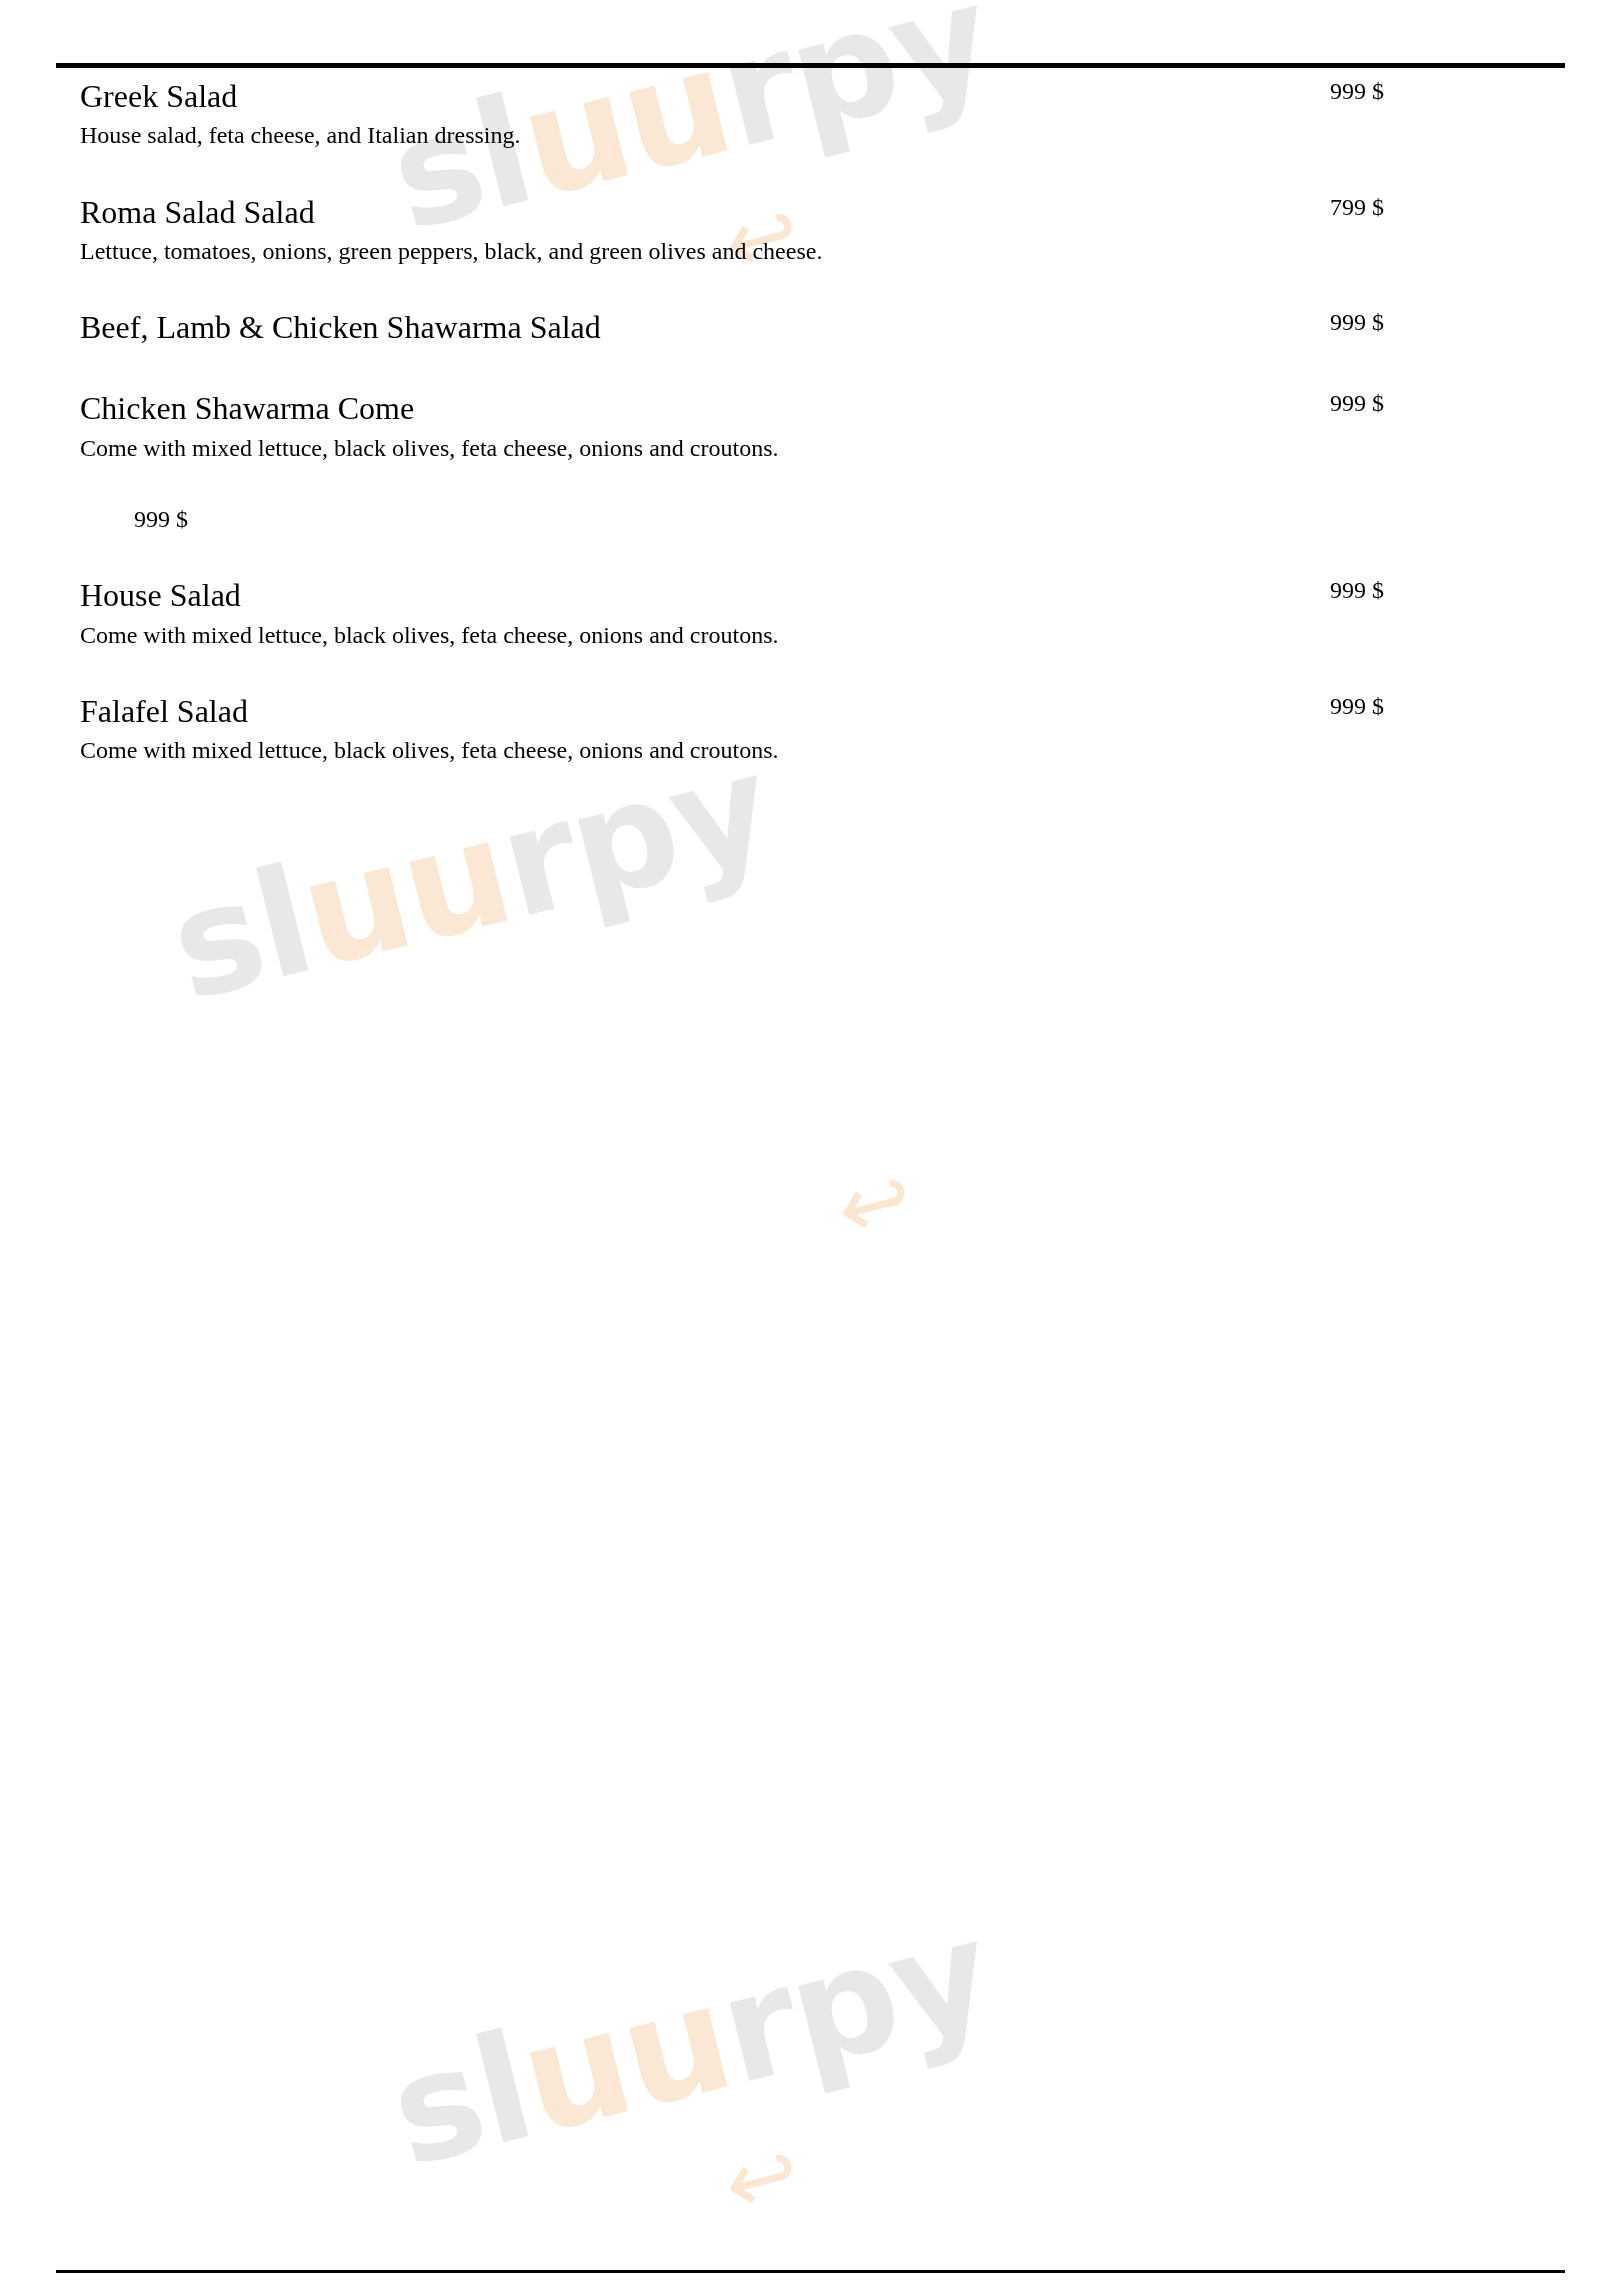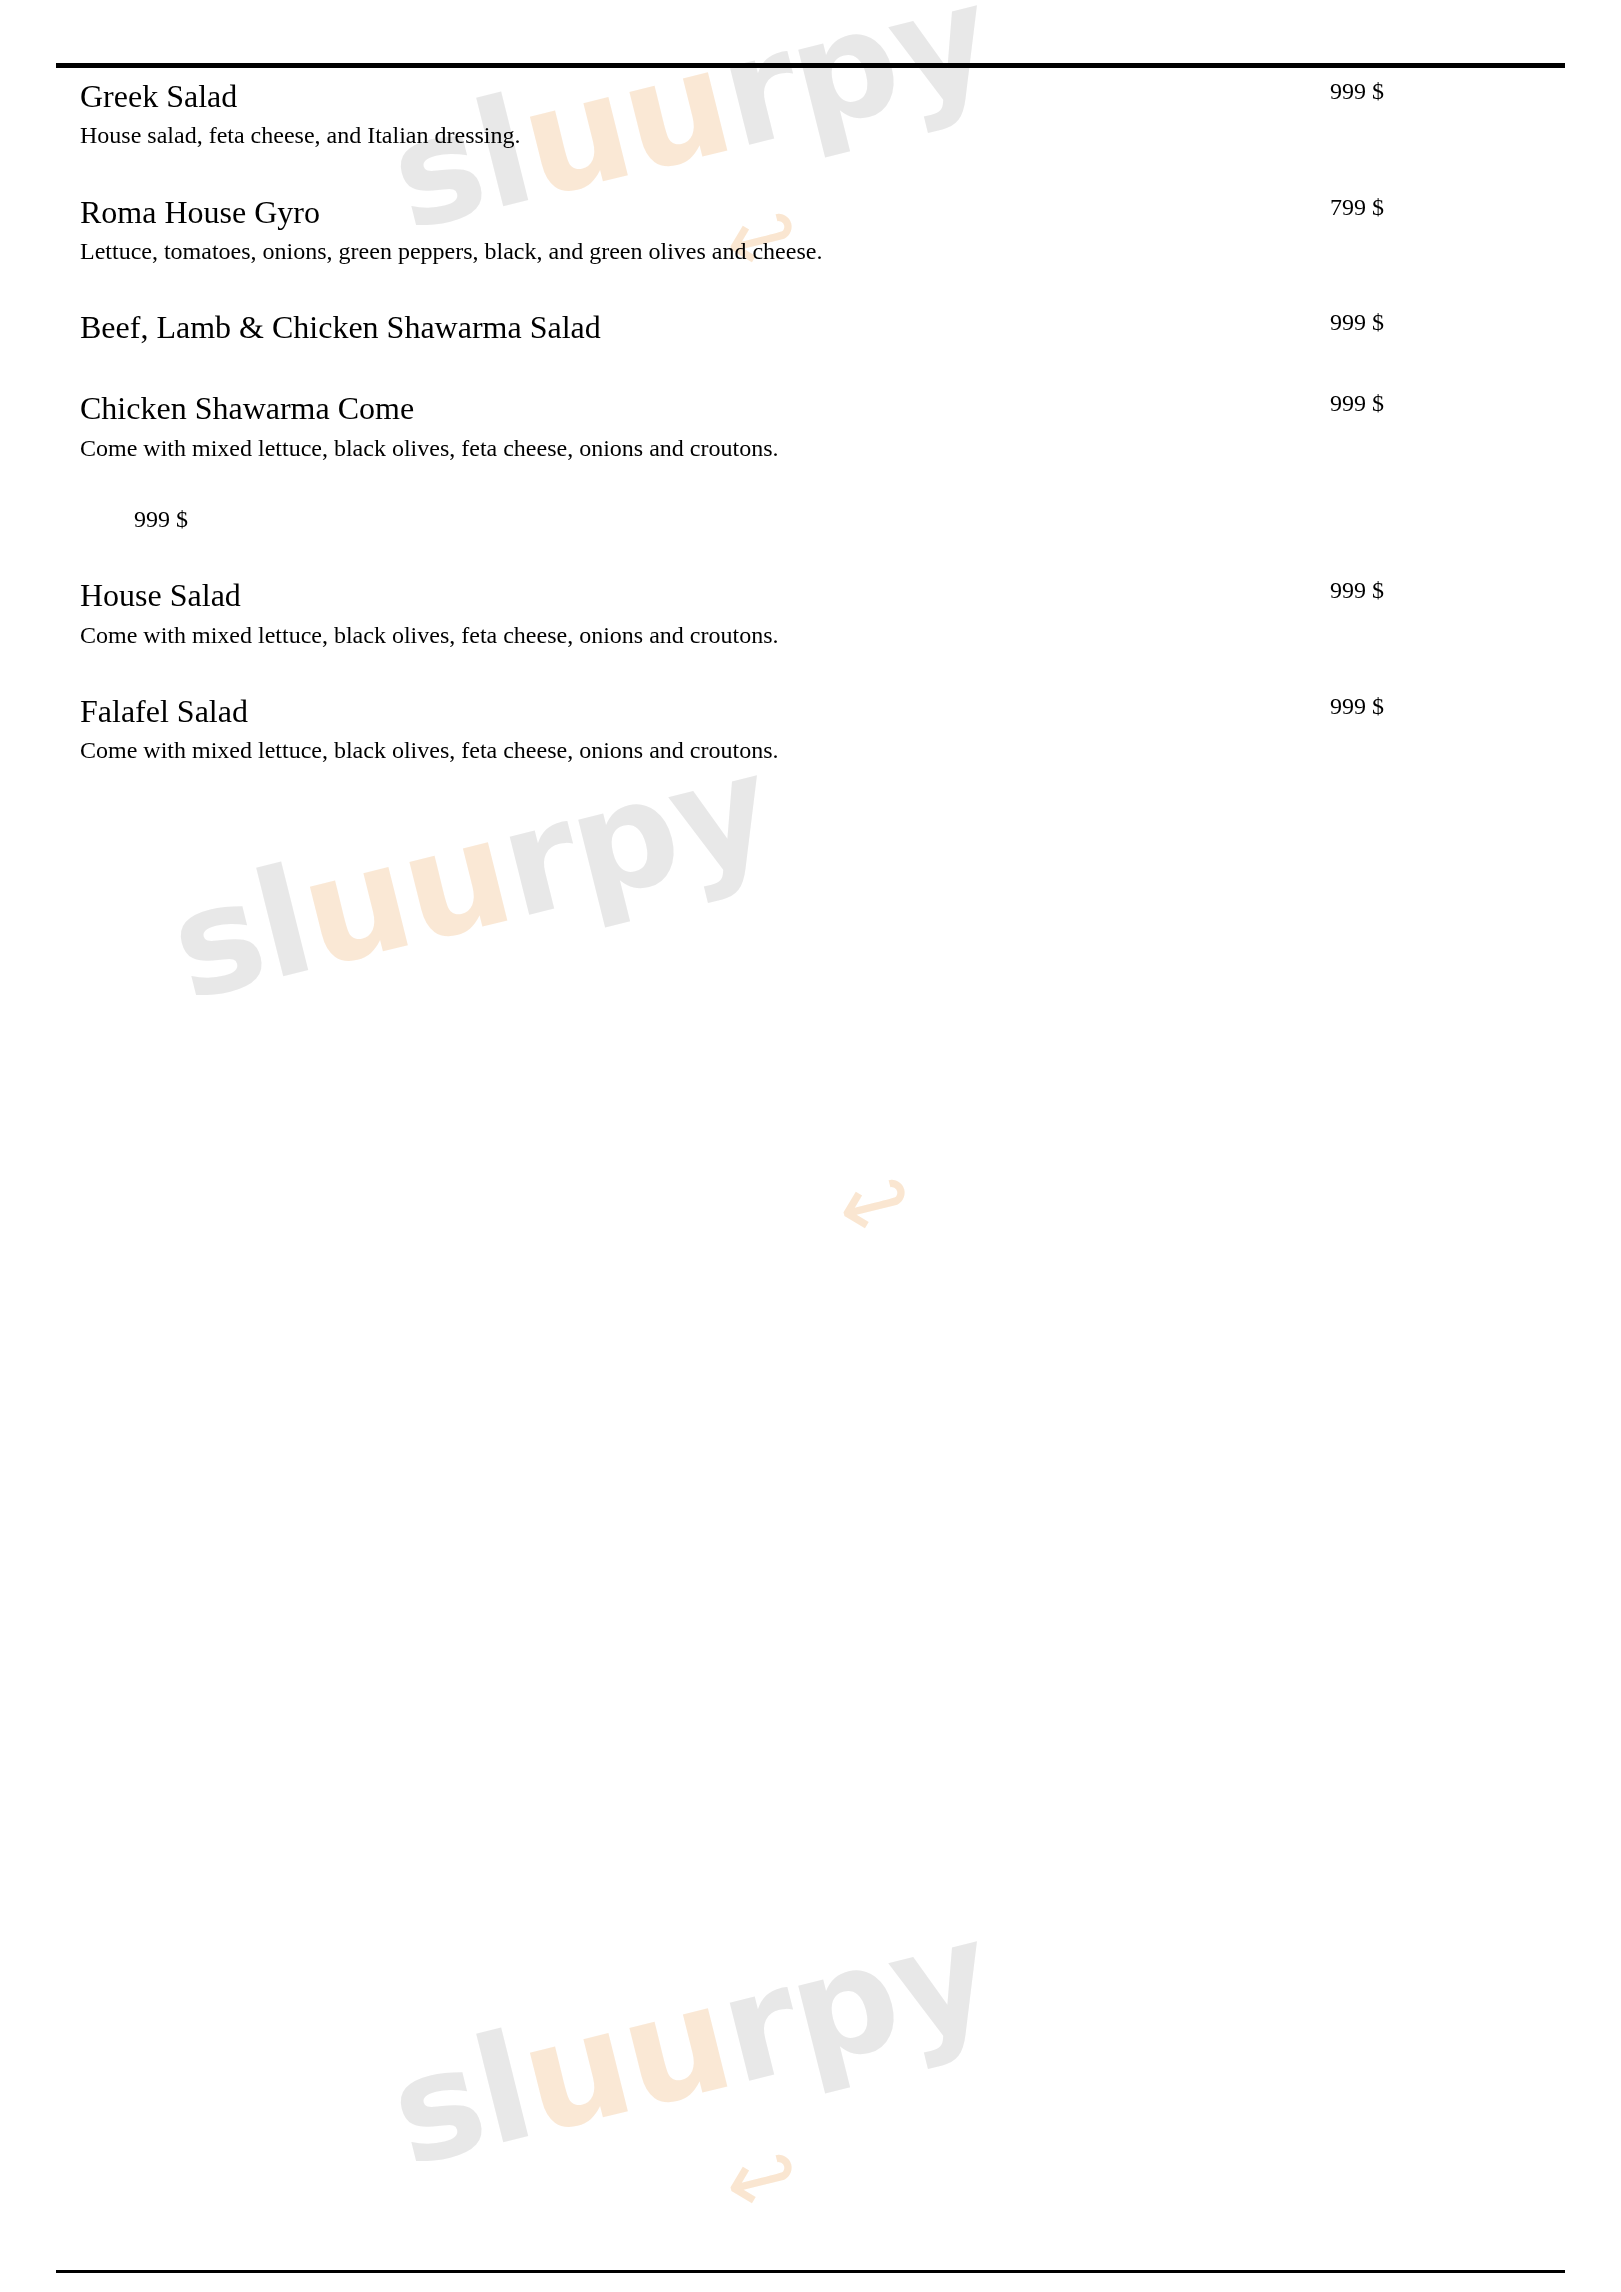--- a/index.html
+++ b/index.html
@@ -133,21 +133,21 @@
     <div class="item">
       <div class="item-head">
         <div class="item-name">Greek Salad</div>
         <div class="item-price">999 $</div>
       </div>
       <div class="item-desc">House salad, feta cheese, and Italian dressing.</div>
     </div>
 
     <div class="item">
       <div class="item-head">
-        <div class="item-name">Roma House Gyro</div>
+        <div class="item-name">Roma Salad Salad</div>
         <div class="item-price">799 $</div>
       </div>
       <div class="item-desc">Lettuce, tomatoes, onions, green peppers, black, and green olives and cheese.</div>
     </div>
 
     <div class="item">
       <div class="item-head">
         <div class="item-name">Beef, Lamb &amp; Chicken Shawarma Salad</div>
         <div class="item-price">999 $</div>
       </div>

